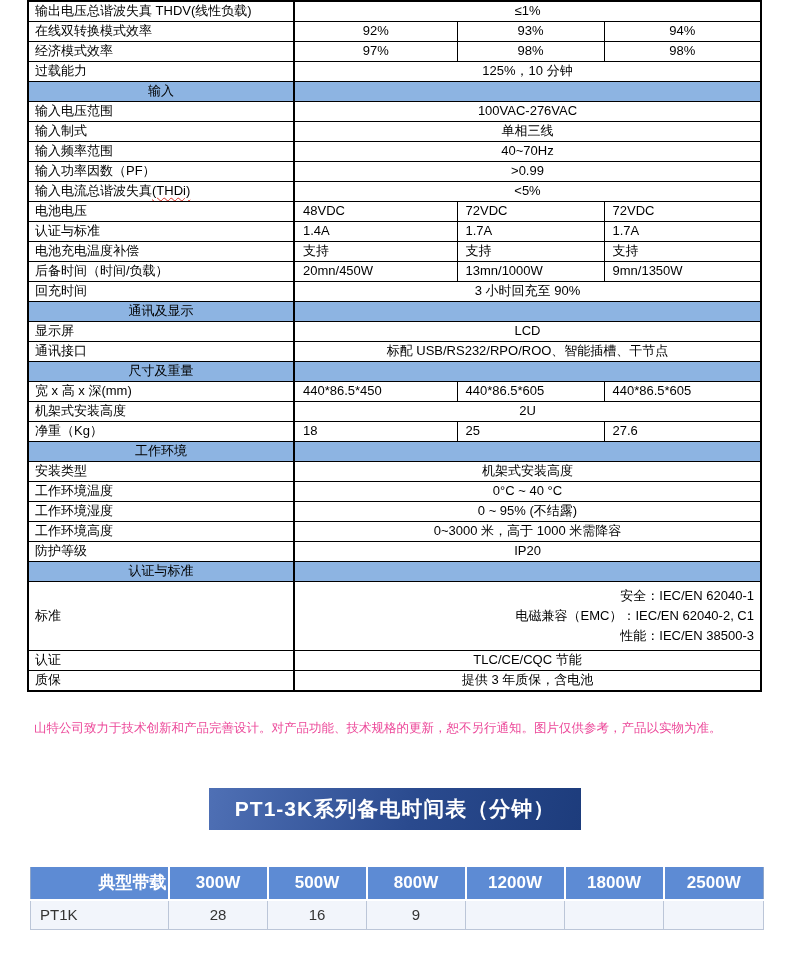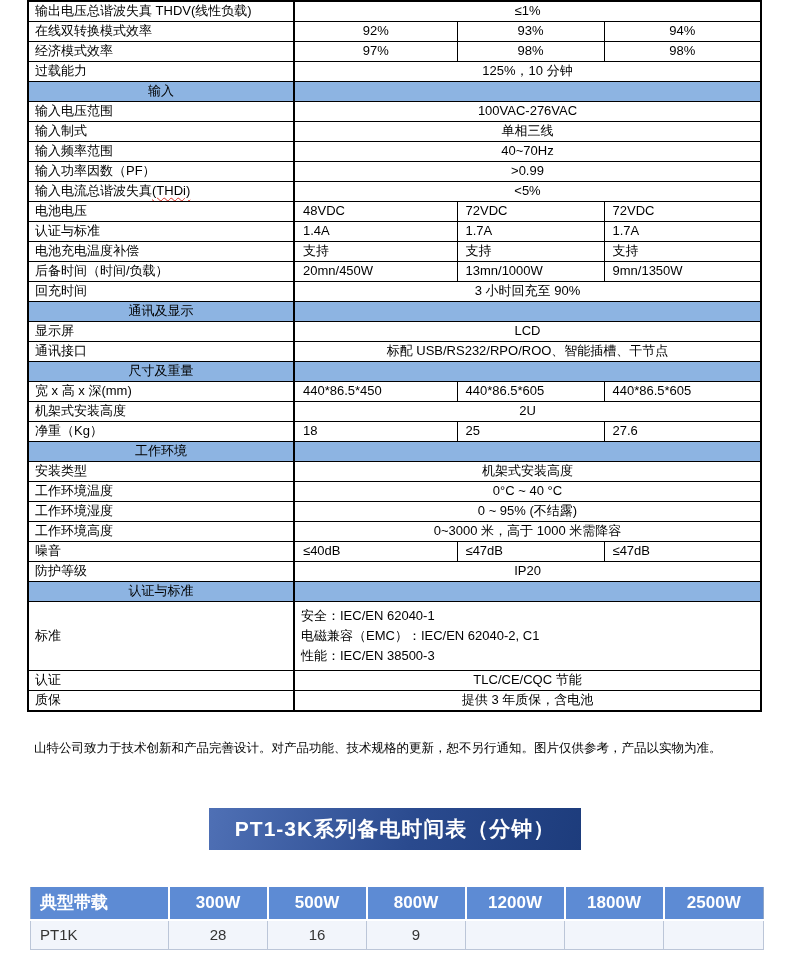--- a/index.html
+++ b/index.html
@@ -15,42 +15,42 @@
   }
   table.spec td{
     border:1px solid #000;height:19px;font-size:13px;line-height:1.15;
     padding:0 6px;overflow:hidden;white-space:nowrap;vertical-align:middle;
   }
   table.spec td.label{border-right:2px solid #000;}
   table.spec tr.section td{background:#8DB4E2;text-align:center;}
   table.spec td.center{text-align:center;}
   table.spec td.vleft{text-align:left;padding-left:8px;}
   table.spec td.multi{white-space:normal;padding:4px 6px;}
-  table.spec td.multi div{line-height:20px;text-align:left;}
+  table.spec td.multi div{line-height:20px;text-align:right;}
   .squiggle{text-decoration:underline wavy #d93025 1px;text-underline-offset:2px;}
   
   .disclaimer{
-    margin:28px 34px 0 34px;font-size:12.5px;color:#000000;line-height:1.4;
+    margin:28px 34px 0 34px;font-size:12.5px;color:#ec4899;line-height:1.4;
   }
   
   .banner{
     width:fit-content;margin:50px auto 0 auto;padding:7px 26px;
     background:linear-gradient(105deg,#4F70B5 0%,#2A4A8E 55%,#1D3C7C 100%);
     color:#fff;font-size:21px;font-weight:bold;letter-spacing:1px;
   }
   
   table.backup{
     border-collapse:collapse;table-layout:fixed;
     margin:35px 0 0 30px;width:733px;
   }
   table.backup th{
     background:#5D8BD4;color:#fff;font-size:17px;font-weight:bold;
     height:30px;text-align:center;border:2px solid #fff;vertical-align:middle;
   }
-  table.backup th:first-child{text-align:left;padding-left:9px;border-left:1px solid #8fa6c9;}
+  table.backup th:first-child{text-align:right;padding-left:9px;border-left:1px solid #8fa6c9;}
   table.backup th:last-child{border-right:1px solid #8fa6c9;}
   table.backup thead tr{border-top:1px solid #8fa6c9;}
   table.backup td{
     background:#f2f5fb;border:1px solid #bcc6d8;font-size:15px;color:#333;
     height:26px;text-align:center;vertical-align:middle;
   }
   table.backup td:first-child{text-align:left;padding-left:9px;}
 </style>
 </head>
 <body>
@@ -179,26 +179,20 @@
         <td class="label">工作环境温度</td>
         <td class="center" colspan="3">0°C ~ 40 °C</td>
       </tr>
       <tr>
         <td class="label">工作环境湿度</td>
         <td class="center" colspan="3">0 ~ 95% (不结露)</td>
       </tr>
       <tr>
         <td class="label">工作环境高度</td>
         <td class="center" colspan="3">0~3000 米，高于 1000 米需降容</td>
-      </tr>
-      <tr>
-        <td class="label">噪音</td>
-        <td class="vleft">≤40dB</td>
-        <td class="vleft">≤47dB</td>
-        <td class="vleft">≤47dB</td>
       </tr>
       <tr>
         <td class="label">防护等级</td>
         <td class="center" colspan="3">IP20</td>
       </tr>
       <tr class="section">
         <td class="label">认证与标准</td>
         <td colspan="3"></td>
       </tr>
       <tr>

